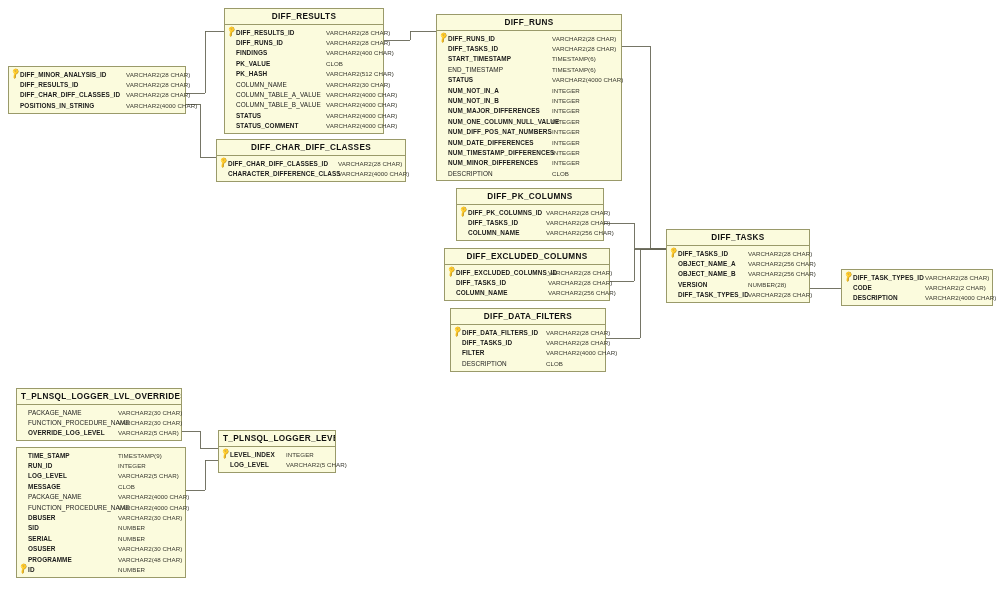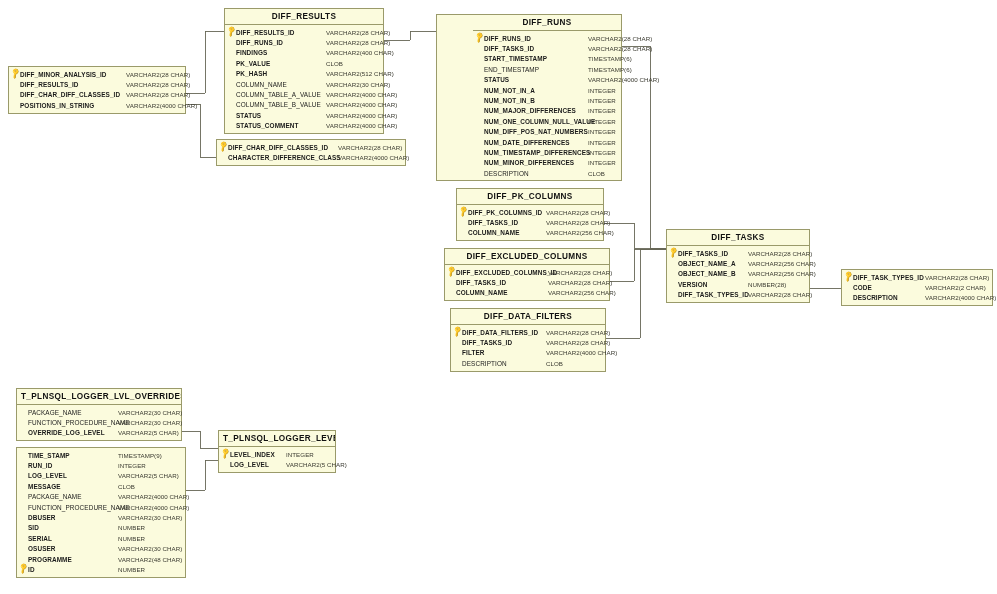--- a/index.html
+++ b/index.html
@@ -191,34 +191,35 @@
             <span class="attr-type" style="position: absolute; left: 96px;">VARCHAR2(4000 CHAR)</span>
           </div>
           <div class="attr" style="position: relative;">
             <span class="key-slot"></span>
             <span class="attr-name bold">STATUS_COMMENT</span>
             <span class="attr-type" style="position: absolute; left: 96px;">VARCHAR2(4000 CHAR)</span>
           </div>
         </div>
       </div>
       <div class="entity" style="left: 216px; top: 139px; width: 190px;">
+        <div class="entity-title">DIFF_CHAR_DIFF_CLASSES</div>
         <div class="attr-list">
           <div class="attr" style="position: relative;">
             <span class="key-slot"><span class="key-glyph">🔑</span></span>
             <span class="attr-name bold">DIFF_CHAR_DIFF_CLASSES_ID</span>
             <span class="attr-type" style="position: absolute; left: 116px;">VARCHAR2(28 CHAR)</span>
           </div>
           <div class="attr" style="position: relative;">
             <span class="key-slot"></span>
             <span class="attr-name bold">CHARACTER_DIFFERENCE_CLASS</span>
             <span class="attr-type" style="position: absolute; left: 116px;">VARCHAR2(4000 CHAR)</span>
           </div>
         </div>
       </div>
-      <div class="entity" style="left: 436px; top: 14px; width: 186px; padding-left: 36px;">
+      <div class="entity" style="left: 436px; top: 14px; width: 186px;">
         <div class="entity-title">DIFF_RUNS</div>
         <div class="attr-list">
           <div class="attr" style="position: relative;">
             <span class="key-slot"><span class="key-glyph">🔑</span></span>
             <span class="attr-name bold">DIFF_RUNS_ID</span>
             <span class="attr-type" style="position: absolute; left: 110px;">VARCHAR2(28 CHAR)</span>
           </div>
           <div class="attr" style="position: relative;">
             <span class="key-slot"></span>
             <span class="attr-name bold">DIFF_TASKS_ID</span>

